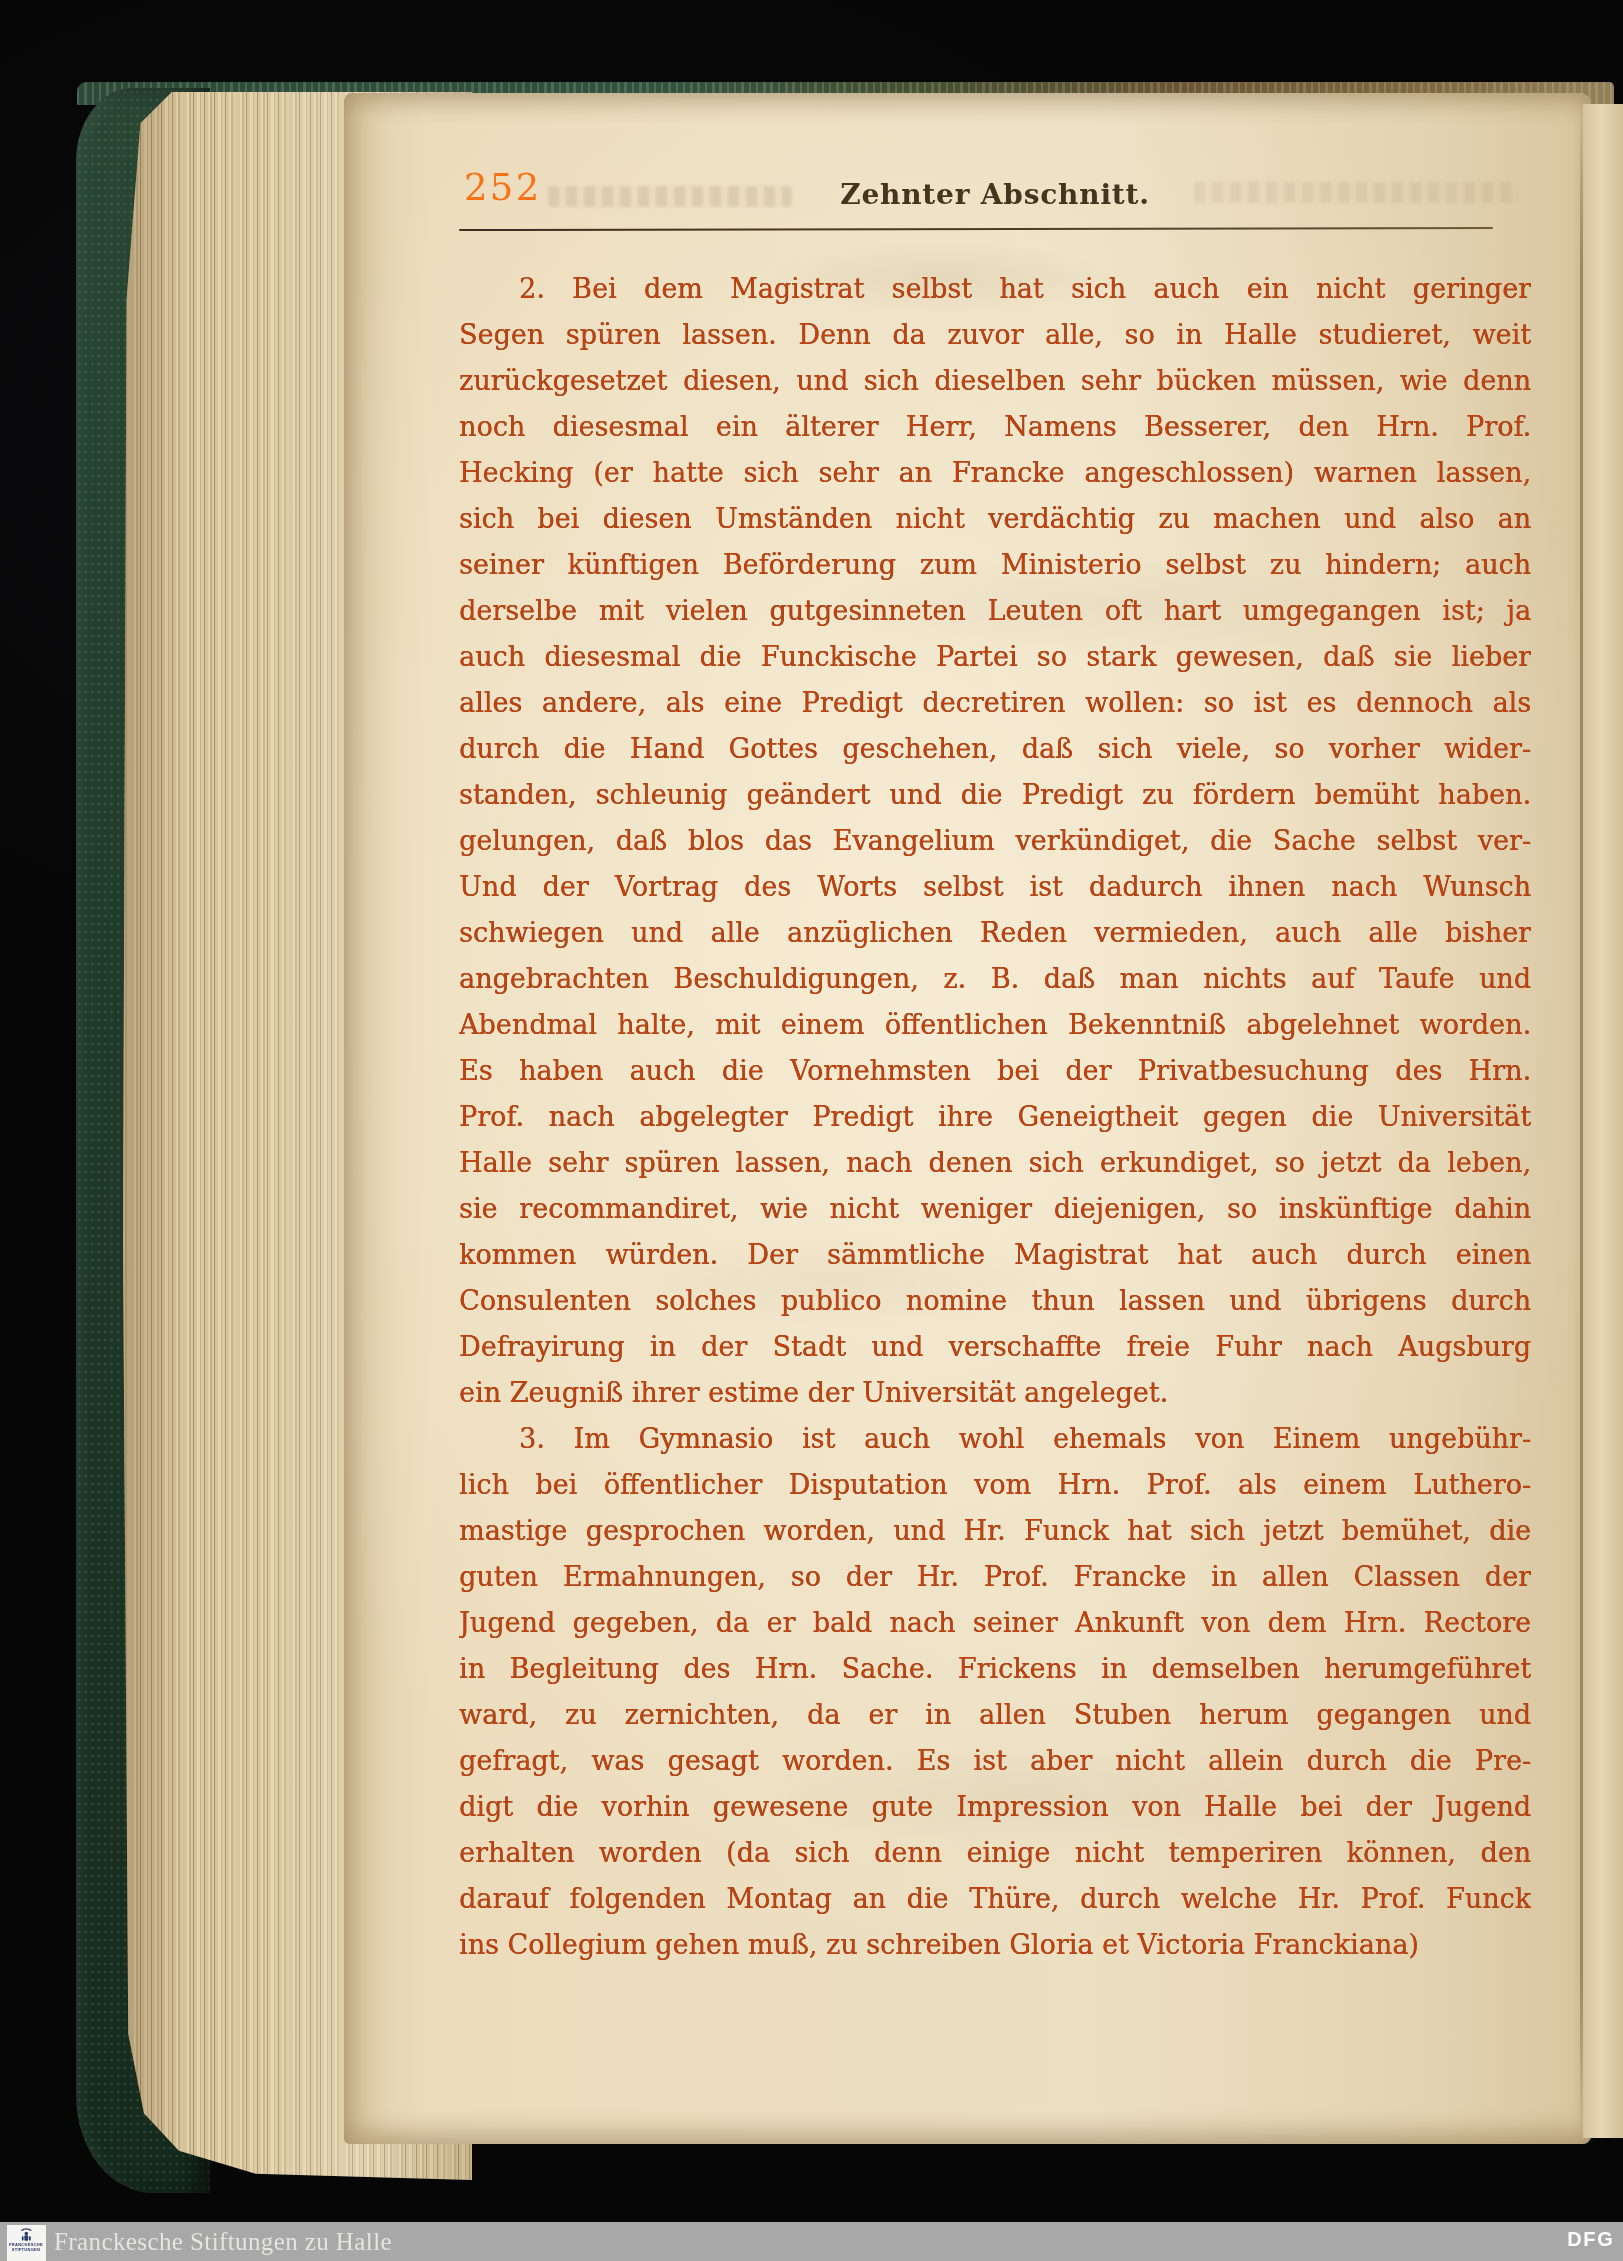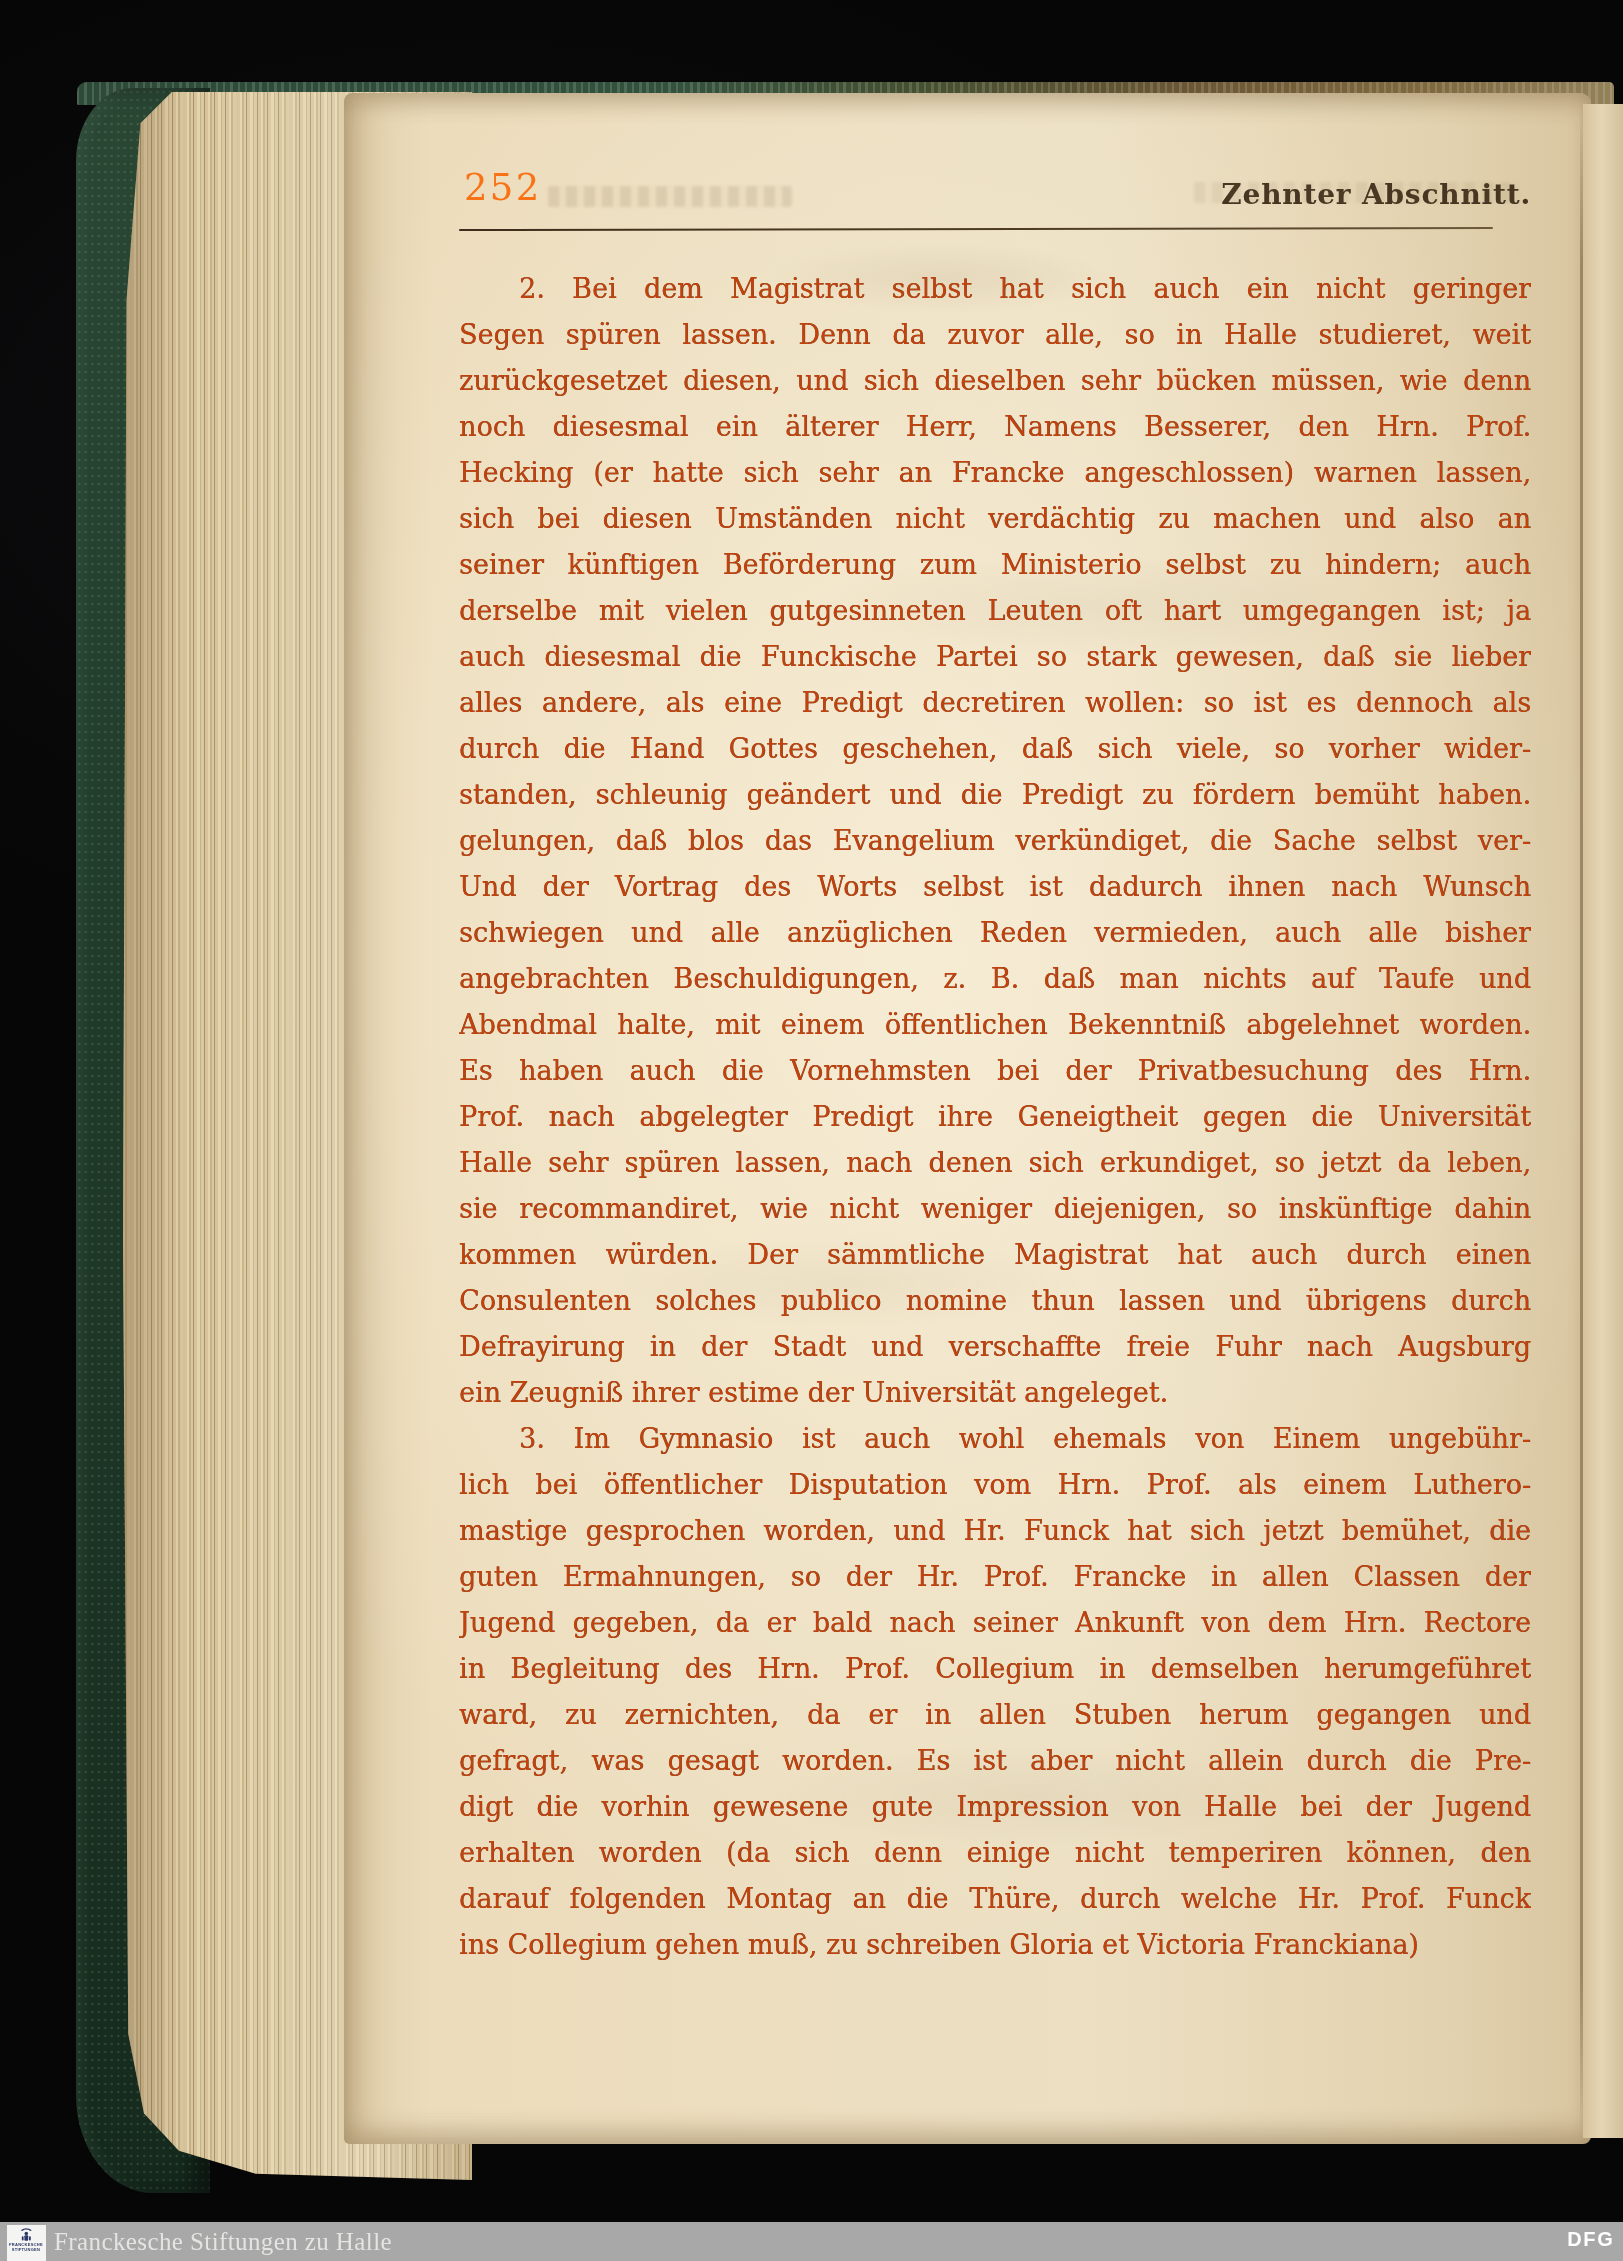--- a/index.html
+++ b/index.html
@@ -45,21 +45,21 @@
       radial-gradient(ellipse 341px 65px at 40% 58%, rgba(140,115,80,.07), transparent 70%),
       radial-gradient(ellipse 373px 73px at 55% 83%, rgba(140,115,80,.08), transparent 70%);}
   .gutter-line{position:absolute;left:1580px;top:102px;width:3.2px;height:2035px;
     background:linear-gradient(180deg, rgba(95,72,40,.0), rgba(95,72,40,.45) 8%, rgba(95,72,40,.45) 92%, rgba(95,72,40,0));}
   .page-right-sliver{position:absolute;left:1583px;top:104px;width:41px;height:2034px;
     background:linear-gradient(90deg,#d6c29c 0%,#e6d6b4 45%,#d2bf99 100%);}
 
   
   .content{position:absolute;left:459px;top:158px;width:1072px;color:#3b2b19;}
   .page-num{position:absolute;left:4.9px;top:8px;font-size:37px;letter-spacing:2.4px;color:#f97316;}
-  .head-title{position:absolute;left:0;top:19.5px;width:100%;text-align:right;
+  .head-title{position:absolute;left:0;top:19.5px;width:100%;text-align:center;
     font-size:28px;font-weight:600;color:#453420;letter-spacing:0.8px;}
   .ghost{position:absolute;height:21px;border-radius:3.2px;filter:blur(1.8px);opacity:.8;
     background:repeating-linear-gradient(90deg, rgba(125,103,72,.20) 0 10.6px, rgba(125,103,72,.04) 10.6px 18px);}
   .ghost-a{left:89px;top:28px;width:244px;}
   .ghost-b{left:735px;top:24px;width:325px;opacity:.55;}
   .head-rule{position:absolute;left:0;top:70px;width:1034px;height:2.4px;border-radius:1.6px;
     transform:rotate(-0.12deg);
     background:linear-gradient(90deg,#3d2d1a 0%,#4e3c25 55%,#5e4a2f 85%,#6e5a3d 100%);}
   .body-text{position:absolute;left:0;top:108px;width:1072px;}
   .line{height:46px;font-size:27px;line-height:46px;white-space:normal;overflow:hidden;
@@ -123,21 +123,21 @@
       <div class="line">sie recommandiret, wie nicht weniger diejenigen, so inskünftige dahin</div>
       <div class="line">kommen würden.  Der sämmtliche Magistrat hat auch durch einen</div>
       <div class="line">Consulenten solches publico nomine thun lassen und übrigens durch</div>
       <div class="line">Defrayirung in der Stadt und verschaffte freie Fuhr nach Augsburg</div>
       <div class="line flush">ein Zeugniß ihrer estime der Universität angeleget.</div>
       <div class="line indent">3.  Im Gymnasio ist auch wohl ehemals von Einem ungebühr-</div>
       <div class="line">lich bei öffentlicher Disputation vom Hrn. Prof. als einem Luthero-</div>
       <div class="line">mastige gesprochen worden, und Hr. Funck hat sich jetzt bemühet, die</div>
       <div class="line">guten Ermahnungen, so der Hr. Prof. Francke in allen Classen der</div>
       <div class="line">Jugend gegeben, da er bald nach seiner Ankunft von dem Hrn. Rectore</div>
-      <div class="line">in Begleitung des Hrn. Prof. Collegium in demselben herumgeführet</div>
+      <div class="line">in Begleitung des Hrn. Sache. Frickens in demselben herumgeführet</div>
       <div class="line">ward, zu zernichten, da er in allen Stuben herum gegangen und</div>
       <div class="line">gefragt, was gesagt worden.  Es ist aber nicht allein durch die Pre-</div>
       <div class="line">digt die vorhin gewesene gute Impression von Halle bei der Jugend</div>
       <div class="line">erhalten worden (da sich denn einige nicht temperiren können, den</div>
       <div class="line">darauf folgenden Montag an die Thüre, durch welche Hr. Prof. Funck</div>
       <div class="line flush">ins Collegium gehen muß, zu schreiben Gloria et Victoria Franckiana)</div>
     </div>
 </div>
 
 <div class="footer-bar"></div>

